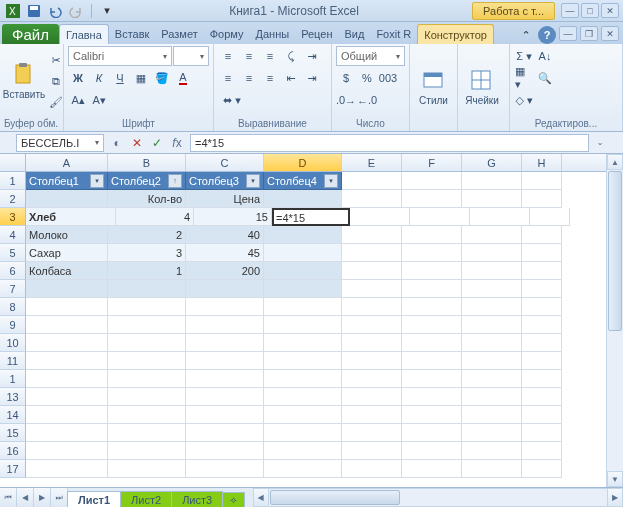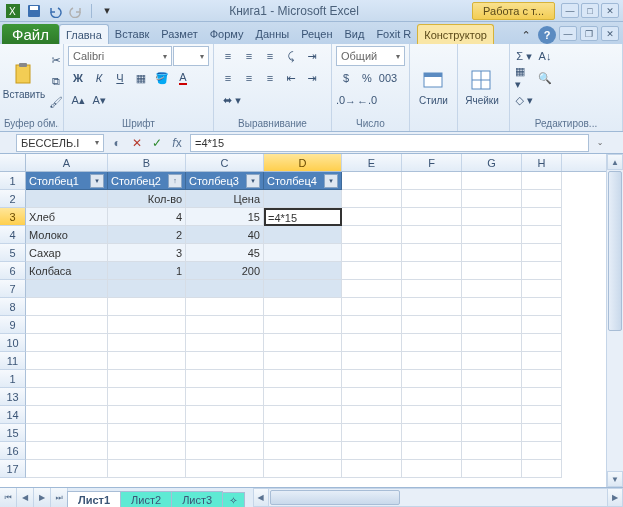--- a/index.html
+++ b/index.html
@@ -69,21 +69,21 @@
   .vscroll { width: 17px; background: #e8eff8; border-left: 1px solid #c5d5e8; display: flex; flex-direction: column; }
   .vscroll .arr { height: 16px; background: linear-gradient(#f4f8fc,#dde8f4); border: 1px solid #c5d5e8; display: flex; align-items: center; justify-content: center; font-size: 8px; color: #5b7391; }
   .vscroll .thumb { height: 160px; margin: 1px; background: linear-gradient(90deg,#e6eef8,#c9d9eb); border: 1px solid #a8bdd6; border-radius: 2px; }
   .vscroll .track { flex: 1; }
   
   
   .sheet-bar { height: 20px; background: #e2ecf7; border-top: 1px solid #9fb9d6; display: flex; align-items: stretch; }
   .tab-nav { display: flex; }
   .tab-nav .nb { width: 17px; border-right: 1px solid #c5d5e8; display: flex; align-items: center; justify-content: center; font-size: 8px; color: #5b7391; background: linear-gradient(#f4f8fc,#dde8f4); }
   .sheet-tabs { display: flex; align-items: flex-end; }
-  .stab { padding: 2px 10px; font-size: 11px; background: #5eead4; border: 1px solid #a8bdd6; border-bottom: none; margin-left: -1px; color: #3b5576; position: relative; top: 1px; }
+  .stab { padding: 2px 10px; font-size: 11px; background: #84cc16; border: 1px solid #a8bdd6; border-bottom: none; margin-left: -1px; color: #3b5576; position: relative; top: 1px; }
   .stab.active { background: #fff; font-weight: bold; z-index: 1; }
   .stab.new { padding: 2px 6px; font-size: 10px; }
   .hscroll { flex: 1; display: flex; margin-left: 8px; }
   .hscroll .arr { width: 16px; background: linear-gradient(#f4f8fc,#dde8f4); border: 1px solid #c5d5e8; display: flex; align-items: center; justify-content: center; font-size: 8px; color: #5b7391; }
   .hscroll .track { flex: 1; background: #e8eff8; border-top: 1px solid #c5d5e8; border-bottom: 1px solid #c5d5e8; position: relative; }
   .hscroll .thumb { position: absolute; left: 1px; top: 1px; bottom: 1px; width: 130px; background: linear-gradient(#e6eef8,#c9d9eb); border: 1px solid #a8bdd6; border-radius: 2px; }
   
   svg { display: block; }
 </style>
 </head>
@@ -351,21 +351,21 @@
           <div class="cell tl num" style="width: 78px;">Кол-во</div>
           <div class="cell tl num" style="width: 78px;">Цена</div>
           <div class="cell tl" style="width: 78px;"></div>
           <div class="cell" style="width: 60px;"></div>
           <div class="cell" style="width: 60px;"></div>
           <div class="cell" style="width: 60px;"></div>
           <div class="cell" style="width: 40px;"></div>
         </div>
         <div class="grow">
           <div class="rh active">3</div>
-          <div class="cell tr" style="width: 82px;">Хлеб</div>
+          <div class="cell tr" style="width: 90px; font-weight: bold;">Хлеб</div>
           <div class="cell tr num" style="width: 78px;">4</div>
           <div class="cell tr num" style="width: 78px;">15</div>
           <div class="cell editing" style="width: 78px;">=4*15</div>
           <div class="cell" style="width: 60px;"></div>
           <div class="cell" style="width: 60px;"></div>
           <div class="cell" style="width: 60px;"></div>
           <div class="cell" style="width: 40px;"></div>
         </div>
         <div class="grow">
           <div class="rh">4</div>

